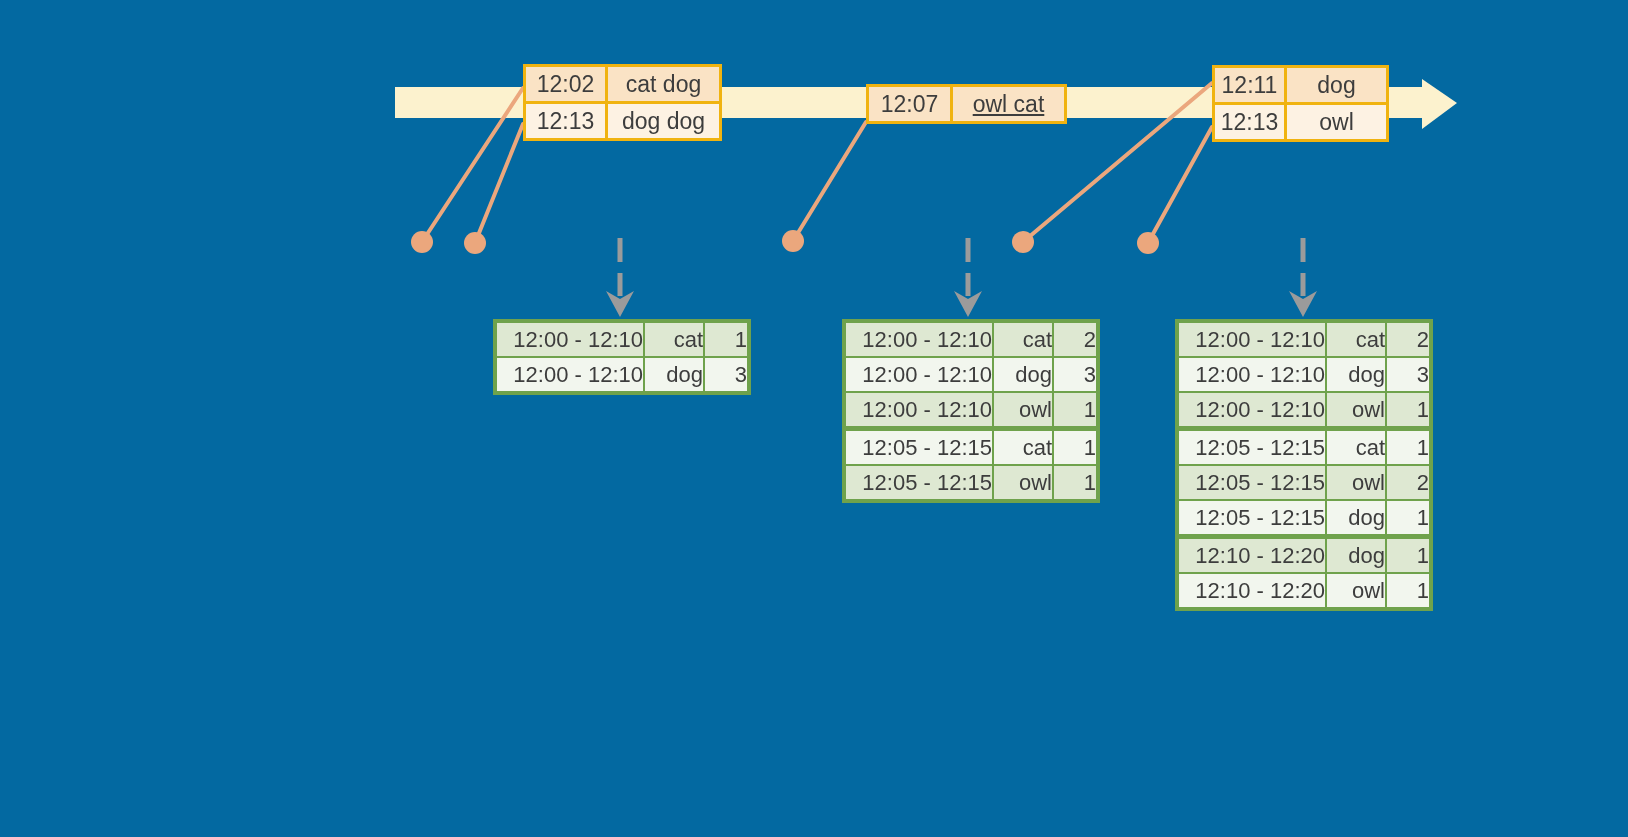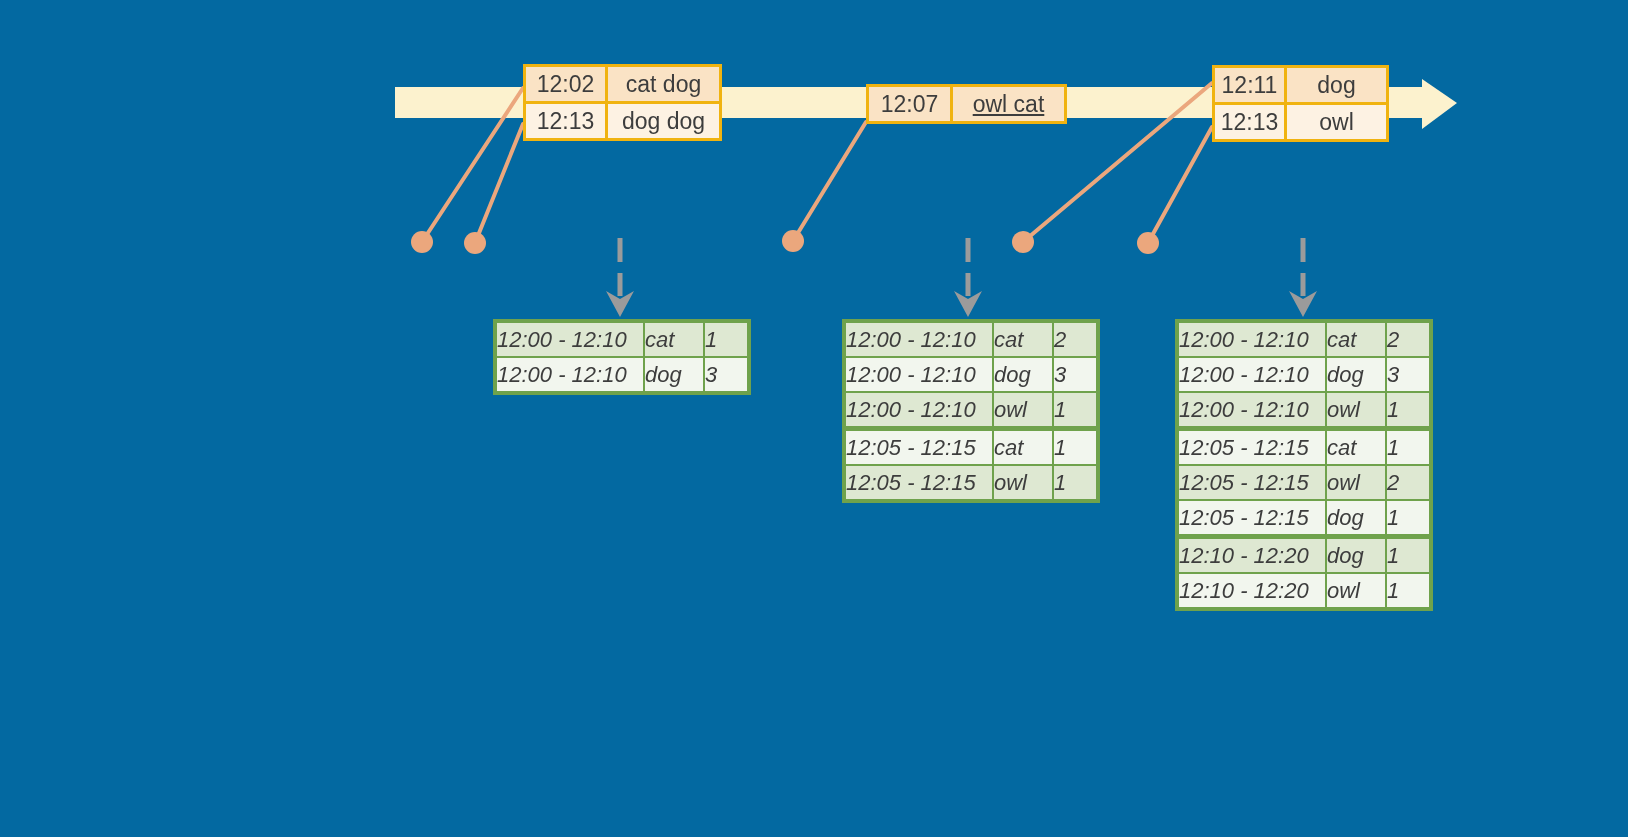--- a/index.html
+++ b/index.html
@@ -45,25 +45,24 @@
   .result-table {
     position: absolute;
     border-collapse: collapse;
     border: 4px solid #6FA24C;
     z-index: 2;
   }
   .result-table td {
     border: 2px solid #6FA24C;
     color: #3D3D3D;
     font-size: 22px;
-    text-align: left;
+    text-align: right;
     vertical-align: middle;
     height: 33px;
     padding: 0;
-    font-style: italic;
   }
   .rt-window { width: 146px; }
   .rt-word   { width: 58px; }
   .rt-count  { width: 42px; }
   .row-a td { background: #DEE8D2; }
   .row-b td { background: #F2F6EE; }
   .group-start td { border-top: 5px solid #6FA24C; }
   #rtable1 { left: 493px; top: 319px; }
   #rtable2 { left: 842px; top: 319px; }
   #rtable3 { left: 1175px; top: 319px; }

